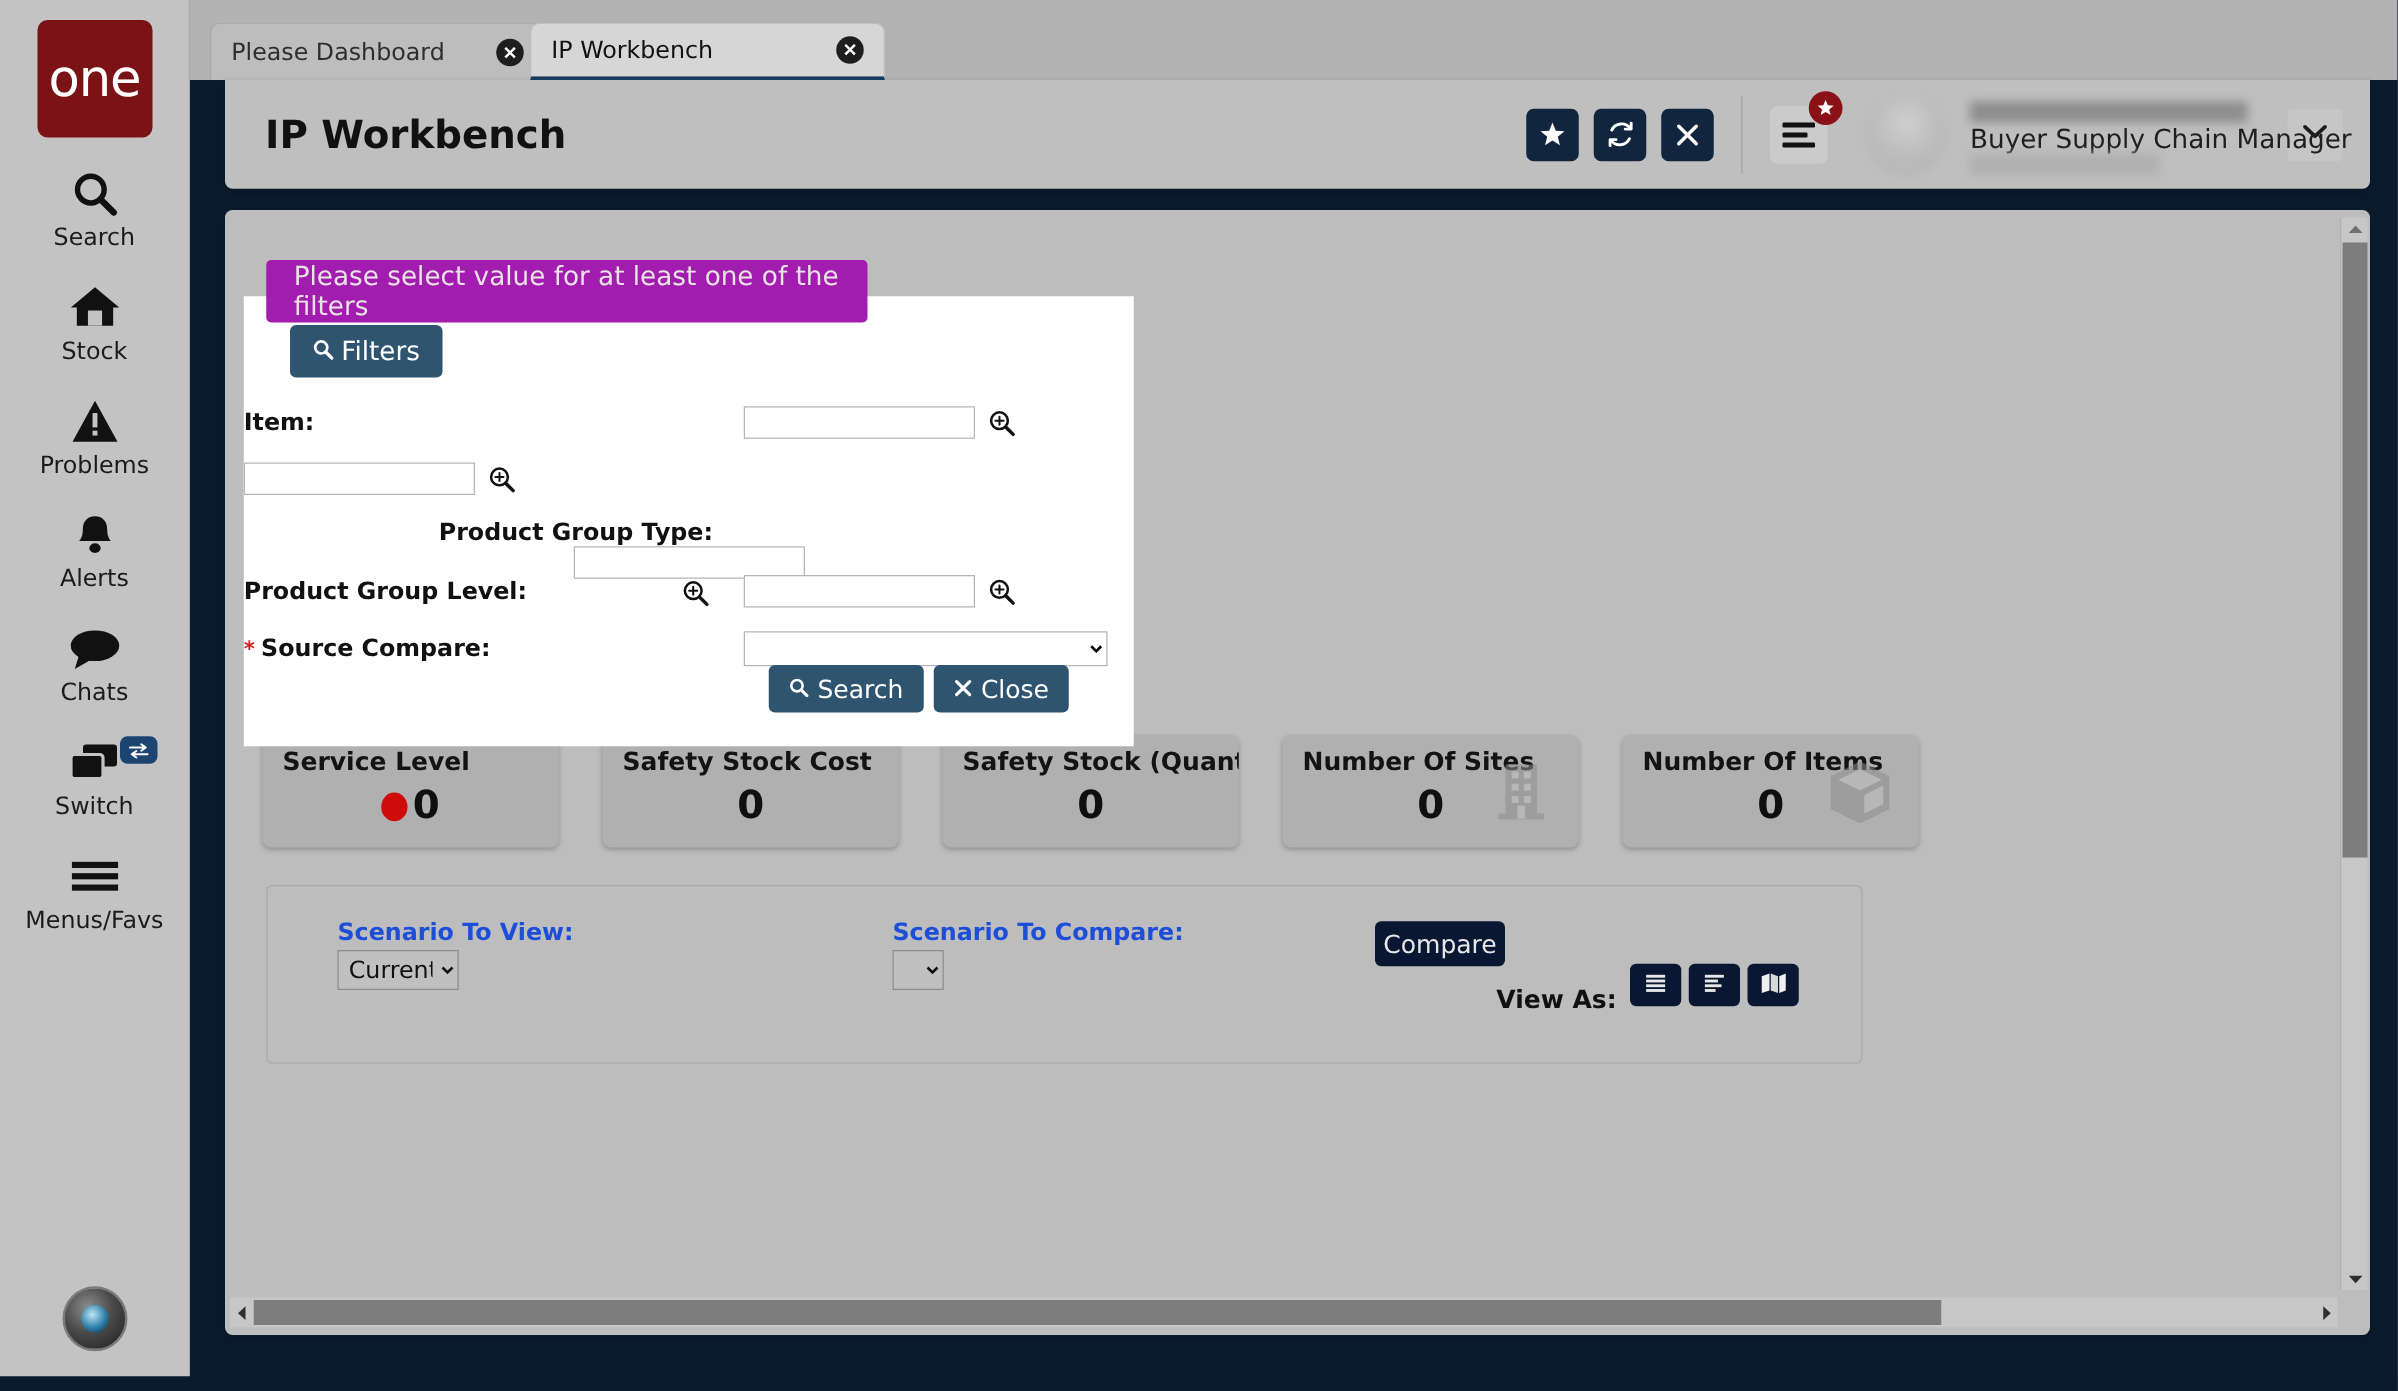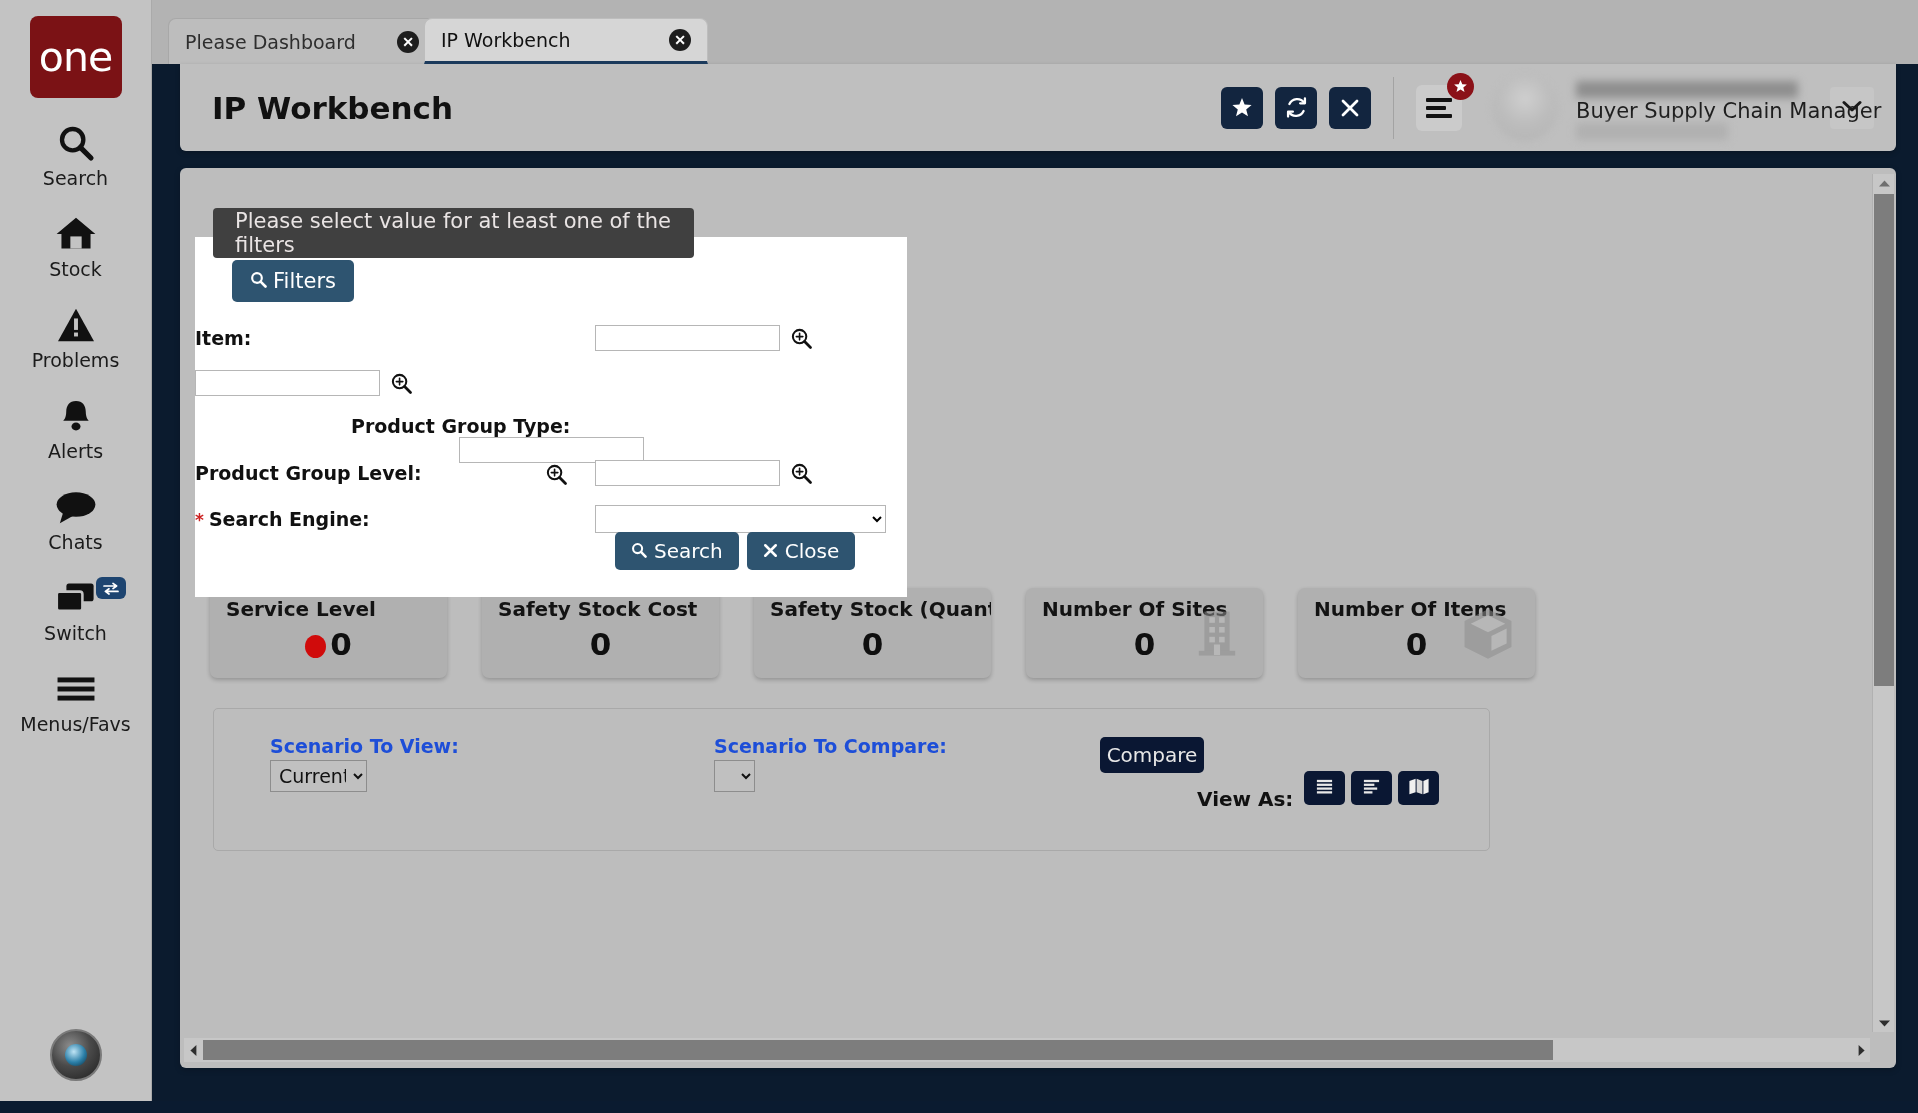--- a/index.html
+++ b/index.html
@@ -12,21 +12,21 @@
   #root { position: relative; width: 1918px; height: 1113px; background: #0b1b2e; }
 
   
   #left-rail {
     position: absolute; left: 0; top: 0; width: 152px; height: 1113px;
     background: #c3c3c3;
     display: flex; flex-direction: column; align-items: center;
     border-right: 1px solid #aaa;
   }
   #brand-logo {
-    margin-top: 16px; width: 92px; height: 82px;
+    margin-top: 16px; width: 92px; height: 94px;
     background: #7b1215; border-radius: 8px;
     display: flex; align-items: center; justify-content: center;
   }
   #brand-logo .wordmark {
     color: #fff; font-size: 41px; letter-spacing: -1px;
     font-family: "DejaVu Sans", sans-serif; line-height: 1;
   }
   .rail-item {
     width: 152px; margin-top: 24px;
     display: flex; flex-direction: column; align-items: center;
@@ -137,21 +137,21 @@
     overflow: hidden;
   }
   #content-scroll {
     position: absolute; left: 0; top: 0; right: 24px; bottom: 36px;
     overflow: hidden;
   }
 
   
   #error-banner {
     position: absolute; left: 33px; top: 40px; width: 481px; height: 50px;
-    background: #404040; border-radius: 4px;
+    background: #a21caf; border-radius: 4px;
     display: flex; align-items: center; padding-left: 22px;
     color: #e9e4e4; font-size: 21px; font-family: "DejaVu Sans", sans-serif;
     z-index: 6;
   }
 
   
   #filters-panel {
     position: absolute; left: 15px; top: 69px; width: 712px; height: 360px;
     background: #ffffff; z-index: 5;
   }
@@ -496,21 +496,21 @@
           <span class="picker-icon">
             <svg width="23" height="23" viewBox="0 0 24 24">
                 <circle cx="10" cy="10" r="7" fill="none" stroke="#111" stroke-width="2.1"></circle>
                 <path d="M6.6 10 H13.4 M10 6.6 V13.4" stroke="#111" stroke-width="1.7" stroke-linecap="round"></path>
                 <line x1="15.2" y1="15.2" x2="21.4" y2="21.4" stroke="#111" stroke-width="2.9" stroke-linecap="round"></line>
               </svg>
           </span>
         </div>
 
         <div class="filter-row" style="top:268px;">
-          <span class="filter-label"><span class="req">*</span><span>Search Engine:</span></span>
+          <span class="filter-label"><span class="req">*</span><span>Source Compare:</span></span>
           <select class="filter-select"><option value=""></option></select>
         </div>
 
         <div id="filters-actions">
           <button class="form-btn">
             <span>
               <svg width="16" height="16" viewBox="0 0 18 18">
                   <circle cx="7.4" cy="7.4" r="5.1" fill="none" stroke="#fff" stroke-width="2.3"></circle>
                   <line x1="11.2" y1="11.2" x2="16.4" y2="16.4" stroke="#fff" stroke-width="2.8" stroke-linecap="round"></line>
                 </svg>

